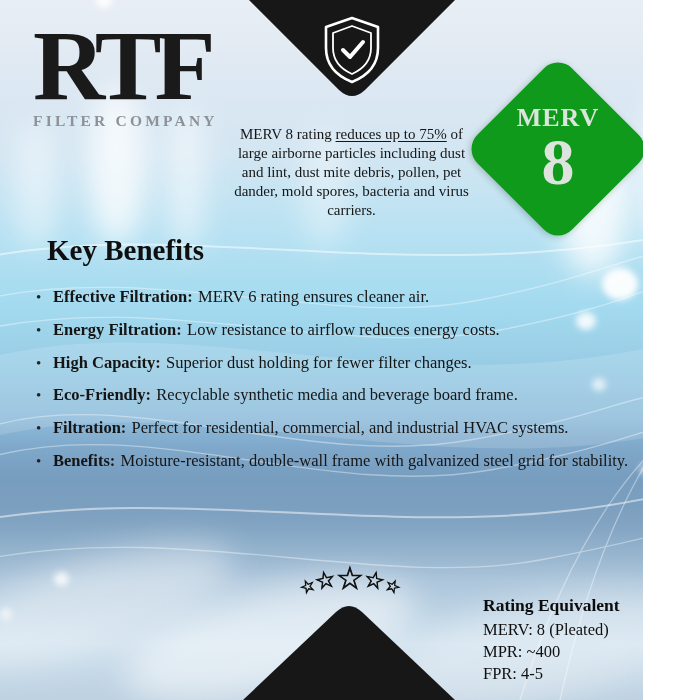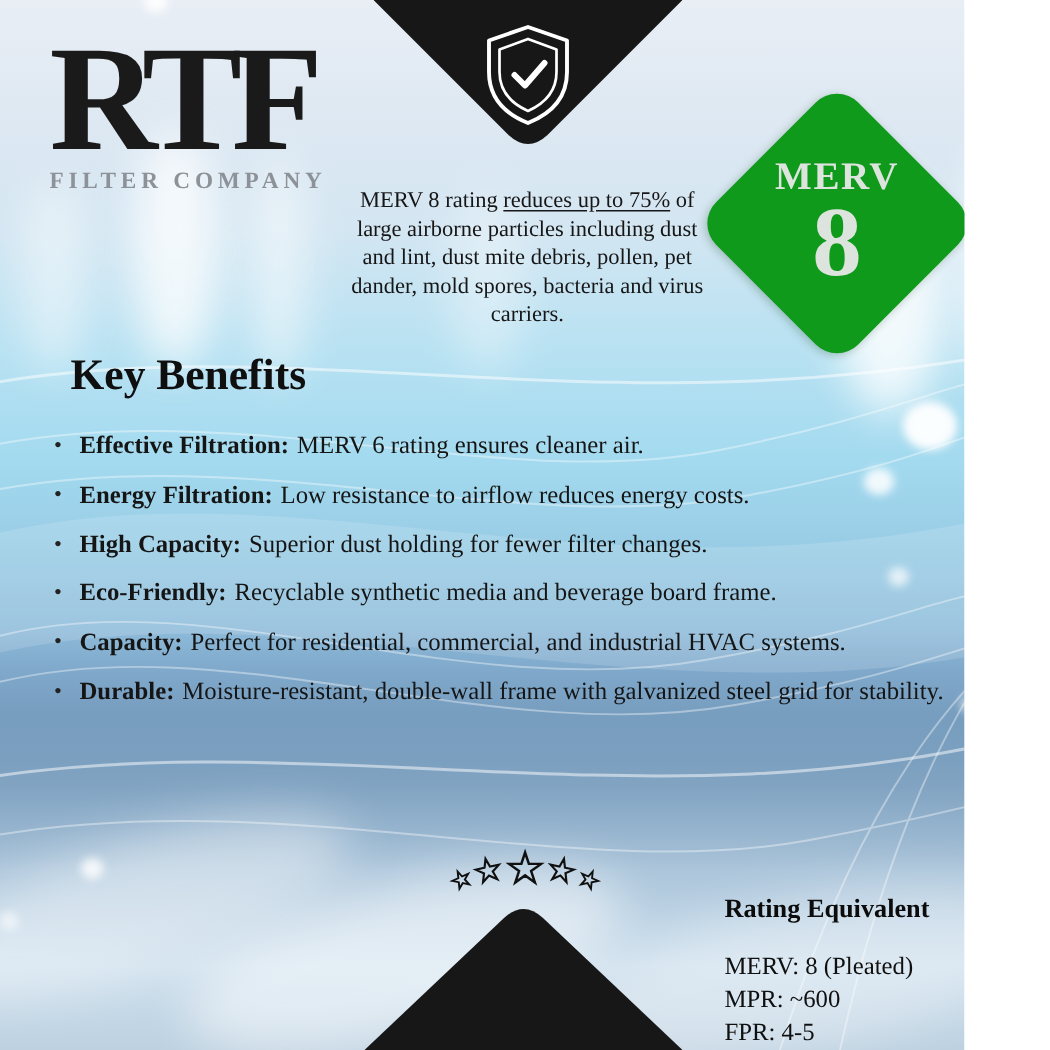--- a/index.html
+++ b/index.html
@@ -85,21 +85,21 @@
     display:flex;justify-content:center;align-items:flex-start;color:#101010;
   }
   .star{display:inline-block;-webkit-text-stroke:.8px #101010;line-height:1;}
   .s1{font-size:17px;transform:translateY(15px) rotate(-24deg);}
   .s2{font-size:23px;transform:translateY(6px) rotate(-12deg);}
   .s3{font-size:31px;transform:translateY(0);}
   .s4{font-size:23px;transform:translateY(6px) rotate(12deg);}
   .s5{font-size:17px;transform:translateY(15px) rotate(24deg);}
   
   .rating{position:absolute;left:483px;top:595px;}
-  .rating-title{font-size:17.5px;font-weight:bold;color:#0c0c0c;margin-bottom:17px;}
+  .rating-title{font-size:17.5px;font-weight:bold;color:#0c0c0c;margin-bottom:3px;}
   .rating-line{font-size:16.5px;line-height:22px;color:#101010;}
 </style>
 </head>
 <body>
 
 <div class="canvas">
 
   <div class="sky"></div>
   <div class="streak st1"></div>
   <div class="streak st2"></div>
@@ -160,36 +160,36 @@
     </div>
   </div>
 
   <div class="benefits">
     <h2>Key Benefits</h2>
     <ul>
       <li><span class="b-label">Effective Filtration:</span><span>MERV 6 rating ensures cleaner air.</span></li>
       <li><span class="b-label">Energy Filtration:</span><span>Low resistance to airflow reduces energy costs.</span></li>
       <li><span class="b-label">High Capacity:</span><span>Superior dust holding for fewer filter changes.</span></li>
       <li><span class="b-label">Eco-Friendly:</span><span>Recyclable synthetic media and beverage board frame.</span></li>
-      <li><span class="b-label">Capacity:</span><span>Perfect for residential, commercial, and industrial HVAC systems.</span></li>
-      <li><span class="b-label">Durable:</span><span>Moisture-resistant, double-wall frame with galvanized steel grid for stability.</span></li>
+      <li><span class="b-label">Filtration:</span><span>Perfect for residential, commercial, and industrial HVAC systems.</span></li>
+      <li><span class="b-label">Benefits:</span><span>Moisture-resistant, double-wall frame with galvanized steel grid for stability.</span></li>
     </ul>
   </div>
 
   <div class="stars">
     <span class="star s1">☆</span>
     <span class="star s2">☆</span>
     <span class="star s3">☆</span>
     <span class="star s4">☆</span>
     <span class="star s5">☆</span>
   </div>
   <svg class="bottom-ribbon" viewBox="0 0 212 100">
     <path d="M0 100 L93 12 Q106 0 119 12 L212 100 Z" fill="#171717"></path>
   </svg>
 
   <div class="rating">
     <div class="rating-title">Rating Equivalent</div>
     <div class="rating-line">MERV: 8 (Pleated)</div>
-    <div class="rating-line">MPR: ~600</div>
+    <div class="rating-line">MPR: ~400</div>
     <div class="rating-line">FPR: 4-5</div>
   </div>
 
 </div>
 
 </body></html>

